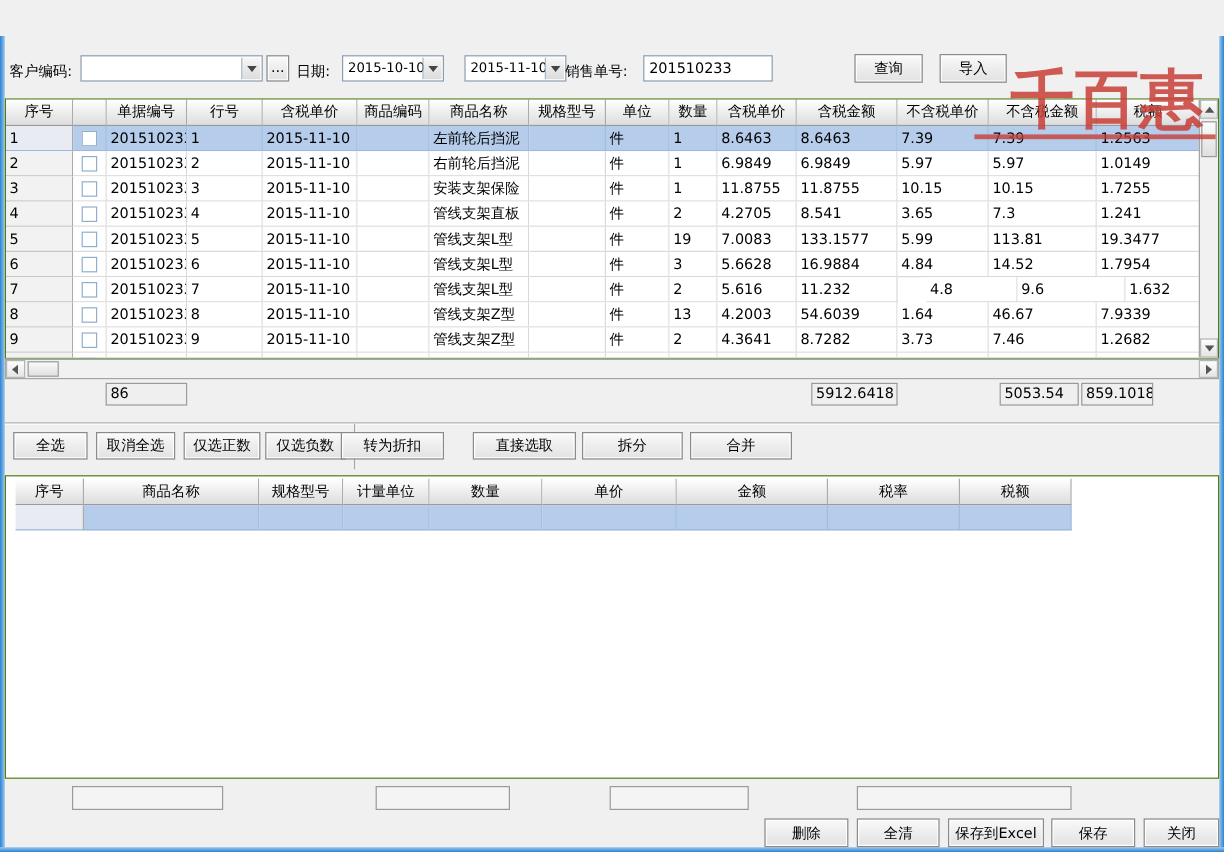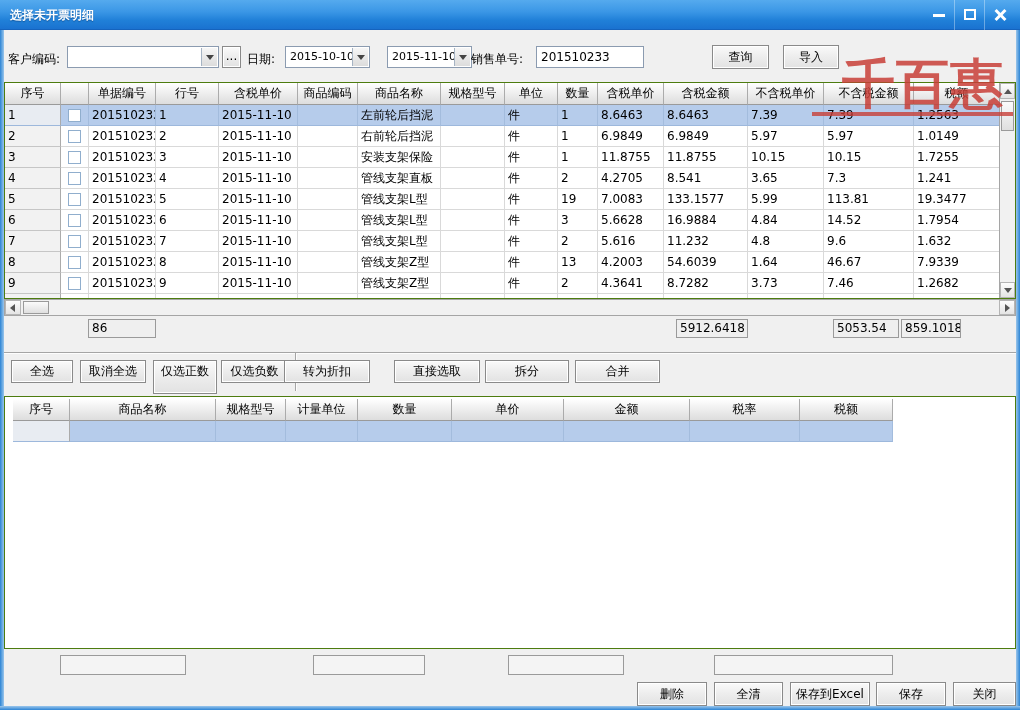--- a/index.html
+++ b/index.html
@@ -71,34 +71,20 @@
                font-family:"DejaVu Serif","Liberation Serif",serif; font-weight:bold; font-size:53px;
                line-height:1.05; color:rgba(200,62,55,.85); letter-spacing:1px; white-space:nowrap; }
   .watermark-line { position:absolute; left:812px; top:112px; width:201px; height:4px;
                     background:rgba(200,62,55,.8); z-index:60; pointer-events:none; }
 </style>
 </head>
 <body>
 
 <div class="window">
 
-  <div class="titlebar">
-    <span class="title">选择未开票明细</span>
-    <div class="caps">
-      <div class="cap-btn">
-          <span class="glyph-min"></span>
-        </div>
-      <div class="cap-btn">
-          <span class="glyph-max"></span>
-        </div>
-      <div class="cap-btn">
-          <span class="glyph-close"></span>
-        </div>
-    </div>
-  </div>
   <div class="frame-l"></div>
   <div class="frame-r"></div>
   <div class="frame-b"></div>
 
   <span class="lbl" style="left:8px;top:51px;">客户编码:</span>
   <div class="combo" style="left:67px;top:46px;width:152px;height:22px;">
     <span class="val"></span>
     <span class="drop">
         <i class="tri-down"></i>
       </span>
@@ -263,21 +249,21 @@
           <div class="cell" style="width: 67px;">201510233</div>
           <div class="cell" style="width: 63px;">7</div>
           <div class="cell" style="width: 79px;">2015-11-10</div>
           <div class="cell" style="width: 60px;"></div>
           <div class="cell" style="width: 83px;">管线支架L型</div>
           <div class="cell" style="width: 64px;"></div>
           <div class="cell" style="width: 53px;">件</div>
           <div class="cell" style="width: 40px;">2</div>
           <div class="cell" style="width: 66px;">5.616</div>
           <div class="cell" style="width: 84px;">11.232</div>
-          <div class="cell" style="width: 76px;">4.8</div>
+          <div class="cell" style="width: 76px; margin-left: 24px;">4.8</div>
           <div class="cell" style="width: 90px;">9.6</div>
           <div class="cell" style="width: 86px;">1.632</div>
         </div>
         <div class="grow">
           <div class="cell rowhdr" style="width: 56px;">8</div>
           <div class="cell chkcell" style="width: 28px;">
             <span class="chk"></span>
           </div>
           <div class="cell" style="width: 67px;">201510233</div>
           <div class="cell" style="width: 63px;">8</div>
@@ -354,21 +340,21 @@
 
   <div class="sumbox" style="left:88px;top:319px;width:68px;">86</div>
   <div class="sumbox" style="left:676px;top:319px;width:72px;">5912.6418</div>
   <div class="sumbox" style="left:833px;top:319px;width:66px;">5053.54</div>
   <div class="sumbox" style="left:901px;top:319px;width:60px;">859.1018</div>
 
   <div class="etch-h" style="left:4px;top:352px;width:1012px;"></div>
   <div class="etch-v" style="left:295px;top:353px;height:38px;"></div>
   <div class="btn" style="left:11px;top:360px;width:62px;height:23px;line-height:21px;">全选</div>
   <div class="btn" style="left:80px;top:360px;width:66px;height:23px;line-height:21px;">取消全选</div>
-  <div class="btn" style="left:153px;top:360px;width:64px;height:34px;line-height:21px;">仅选正数</div>
+  <div class="btn" style="left:153px;top:360px;width:64px;height:23px;line-height:21px;">仅选正数</div>
   <div class="btn" style="left:221px;top:360px;width:67px;height:23px;line-height:21px;">仅选负数</div>
   <div class="btn" style="left:284px;top:360px;width:86px;height:23px;line-height:21px;">转为折扣</div>
   <div class="btn" style="left:394px;top:360px;width:86px;height:23px;line-height:21px;">直接选取</div>
   <div class="btn" style="left:485px;top:360px;width:84px;height:23px;line-height:21px;">拆分</div>
   <div class="btn" style="left:575px;top:360px;width:85px;height:23px;line-height:21px;">合并</div>
 
   <div class="gridwrap" style="left:4px;top:396px;width:1012px;height:253px;">
     <div style="position:absolute;left:8px;top:2px;">
       <div id="g2head" class="grow">
           <div class="hcell" style="width: 57px;">序号</div>

